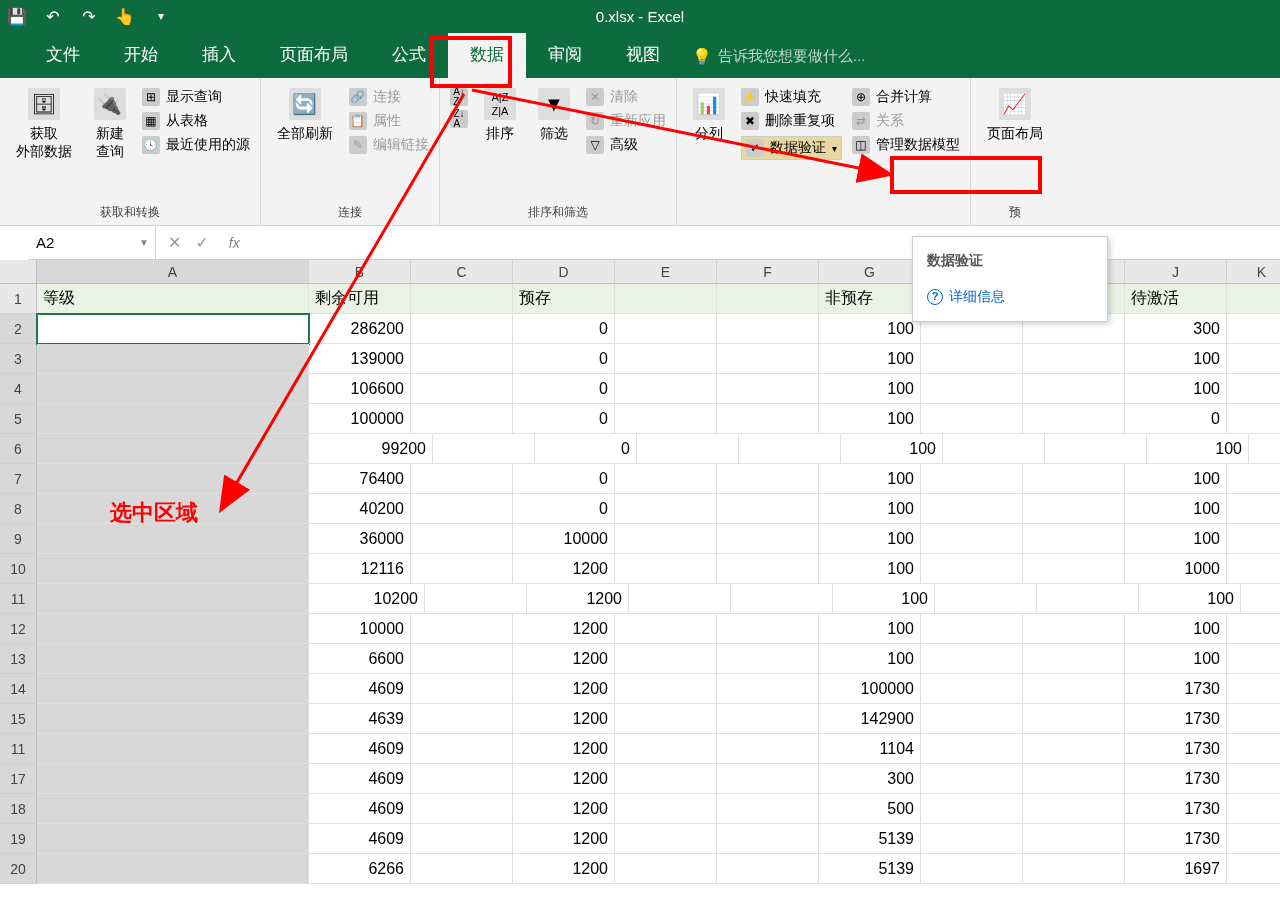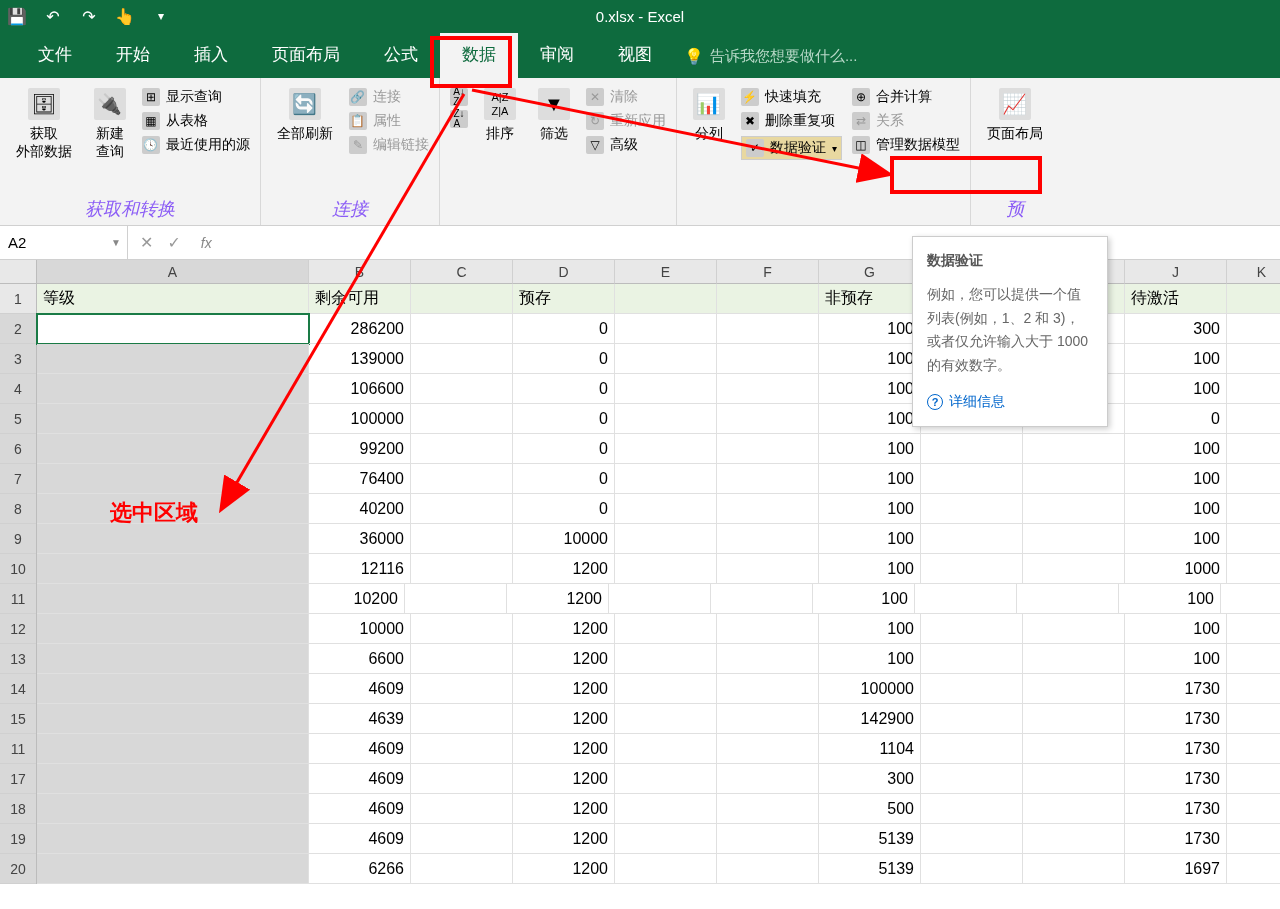--- a/index.html
+++ b/index.html
@@ -3,38 +3,38 @@
 <meta charset="utf-8">
 <style>
   * { box-sizing: border-box; margin: 0; padding: 0; }
   body { font-family: "Microsoft YaHei", "SimSun", sans-serif; font-size: 14px; background: #fff; overflow: hidden; width: 1280px; height: 909px; position: relative; }
   
   .titlebar { background: #0e6b3e; height: 32px; display: flex; align-items: center; padding: 0 8px; color: #fff; position: relative; }
   .titlebar .qat { display: flex; gap: 18px; align-items: center; }
   .titlebar .qat .icon { width: 18px; height: 18px; display: flex; align-items: center; justify-content: center; font-size: 16px; }
   .titlebar .title { position: absolute; left: 50%; transform: translateX(-50%); font-size: 15px; }
   
-  .ribbon-tabs { background: #0e6b3e; height: 46px; display: flex; align-items: flex-end; padding: 0 16px; gap: 0; color: #fff; }
+  .ribbon-tabs { background: #0e6b3e; height: 46px; display: flex; align-items: flex-end; padding: 0 24px; gap: 0; color: #fff; }
   .ribbon-tabs .tab { padding: 10px 22px 12px 22px; font-size: 17px; cursor: pointer; }
   .ribbon-tabs .tab.active { background: #f3f3f3; color: #0e6b3e; }
   .ribbon-tabs .tellme { display: flex; align-items: center; gap: 6px; color: #b8d9c8; font-size: 15px; margin-left: 10px; padding-bottom: 12px; }
   .ribbon-tabs .tellme .bulb { font-size: 16px; }
   
   .ribbon { background: #f3f3f3; height: 148px; display: flex; border-bottom: 1px solid #d0d0d0; }
   .ribbon-group { border-right: 1px solid #d8d8d8; padding: 6px 10px 2px 10px; display: flex; flex-direction: column; justify-content: space-between; }
-  .ribbon-group .group-label { text-align: center; font-size: 18px; color: #8b5cf6; padding: 2px 0; font-style: italic; }
+  .ribbon-group .group-label { text-align: center; font-size: 12px; color: #404040; padding: 2px 0; }
   .ribbon-group .content { display: flex; align-items: flex-start; gap: 10px; flex: 1; }
   .big-btn { display: flex; flex-direction: column; align-items: center; gap: 4px; padding: 4px 6px; font-size: 14px; text-align: center; line-height: 1.3; cursor: pointer; }
   .big-btn .ico { width: 32px; height: 32px; background: #ddd; border-radius: 2px; display: flex; align-items: center; justify-content: center; font-size: 20px; }
   .big-btn .lbl { max-width: 56px; }
   .small-list { display: flex; flex-direction: column; gap: 6px; padding-top: 4px; }
   .small-item { display: flex; align-items: center; gap: 6px; font-size: 14px; cursor: pointer; white-space: nowrap; }
   .small-item .ico { width: 18px; height: 18px; background: #ccc; border-radius: 2px; display: inline-flex; align-items: center; justify-content: center; font-size: 12px; }
   
-  .name-box-row { height: 34px; display: flex; align-items: center; border-bottom: 1px solid #d0d0d0; }
+  .name-box-row { height: 34px; display: flex; align-items: center; border-bottom: 1px solid #d0d0d0; margin-left: 28px; }
   .name-box { width: 128px; border-right: 1px solid #d0d0d0; padding: 0 8px; font-size: 15px; display: flex; align-items: center; height: 100%; position: relative; }
   .name-box .dd { position: absolute; right: 6px; color: #888; font-size: 10px; }
   .fx-icons { display: flex; gap: 14px; padding: 0 12px; color: #999; font-size: 16px; }
   .fx-label { font-style: italic; color: #888; padding: 0 8px; }
   .formula-input { flex: 1; border: none; outline: none; height: 100%; font-size: 15px; }
   
   .sheet { display: flex; position: relative; }
   .row-headers { display: flex; flex-direction: column; border-right: 1px solid #bcbcbc; }
   .row-headers .corner { height: 24px; width: 36px; background: #e8e8e8; border-bottom: 1px solid #bcbcbc; }
   .row-headers .rh { height: 30px; width: 36px; background: #e8e8e8; border-bottom: 1px solid #d0d0d0; display: flex; align-items: center; justify-content: center; font-size: 14px; color: #444; }
@@ -173,20 +173,21 @@
         <div class="small-item" style="color:#999">
             <span class="ico">↻</span>
             <span>重新应用</span>
           </div>
         <div class="small-item">
             <span class="ico">▽</span>
             <span>高级</span>
           </div>
       </div>
     </div>
+    <div class="group-label">排序和筛选</div>
   </div>
 
   <div class="ribbon-group">
     <div class="content">
       <div class="big-btn">
         <div class="ico">📊</div>
         <div class="lbl">分列</div>
       </div>
       <div class="small-list">
         <div class="small-item">
@@ -343,21 +344,21 @@
           <div class="cell" style="width: 102px;"></div>
           <div class="cell" style="width: 102px;"></div>
           <div class="cell num" style="width: 102px;">100</div>
           <div class="cell" style="width: 102px;"></div>
           <div class="cell" style="width: 102px;"></div>
           <div class="cell num" style="width: 102px;">0</div>
           <div class="cell" style="width: 70px;"></div>
         </div>
         <div class="grid-row">
           <div class="cell sel" style="width: 272px;"></div>
-          <div class="cell num" style="width: 102px;">99200</div>
+          <div class="cell num" style="width: 124px;">99200</div>
           <div class="cell" style="width: 102px;"></div>
           <div class="cell num" style="width: 102px;">0</div>
           <div class="cell" style="width: 102px;"></div>
           <div class="cell" style="width: 102px;"></div>
           <div class="cell num" style="width: 102px;">100</div>
           <div class="cell" style="width: 102px;"></div>
           <div class="cell" style="width: 102px;"></div>
           <div class="cell num" style="width: 102px;">100</div>
           <div class="cell" style="width: 70px;"></div>
         </div>
@@ -408,21 +409,21 @@
           <div class="cell" style="width: 102px;"></div>
           <div class="cell" style="width: 102px;"></div>
           <div class="cell num" style="width: 102px;">100</div>
           <div class="cell" style="width: 102px;"></div>
           <div class="cell" style="width: 102px;"></div>
           <div class="cell num" style="width: 102px;">1000</div>
           <div class="cell" style="width: 70px;"></div>
         </div>
         <div class="grid-row">
           <div class="cell sel" style="width: 272px;"></div>
-          <div class="cell num" style="width: 96px;">10200</div>
+          <div class="cell num" style="width: 116px;">10200</div>
           <div class="cell" style="width: 102px;"></div>
           <div class="cell num" style="width: 102px;">1200</div>
           <div class="cell" style="width: 102px;"></div>
           <div class="cell" style="width: 102px;"></div>
           <div class="cell num" style="width: 102px;">100</div>
           <div class="cell" style="width: 102px;"></div>
           <div class="cell" style="width: 102px;"></div>
           <div class="cell num" style="width: 102px;">100</div>
           <div class="cell" style="width: 70px;"></div>
         </div>
@@ -557,18 +558,17 @@
       </marker>
     </defs>
   <line x1="272" y1="2" x2="688" y2="86" stroke="#f00" stroke-width="3" marker-end="url(#ah)"></line>
   <line x1="264" y1="6" x2="22" y2="420" stroke="#f00" stroke-width="3" marker-end="url(#ah)"></line>
 </svg>
 
 <div class="annotation" style="left:110px; top:498px;">选中区域</div>
 
 <div class="tooltip" style="left:912px; top:236px;">
   <div class="tt-title">数据验证</div>
-  <div class="tt-body" style="margin-top:10px">例如，您可以提供一个值列表(例如，1、2 和 3)，或者仅允许输入大于 1000 的有效数字。</div>
   <div class="tt-more">
     <span class="q">?</span>
     <span>详细信息</span>
   </div>
 </div>
 
 </body></html>

